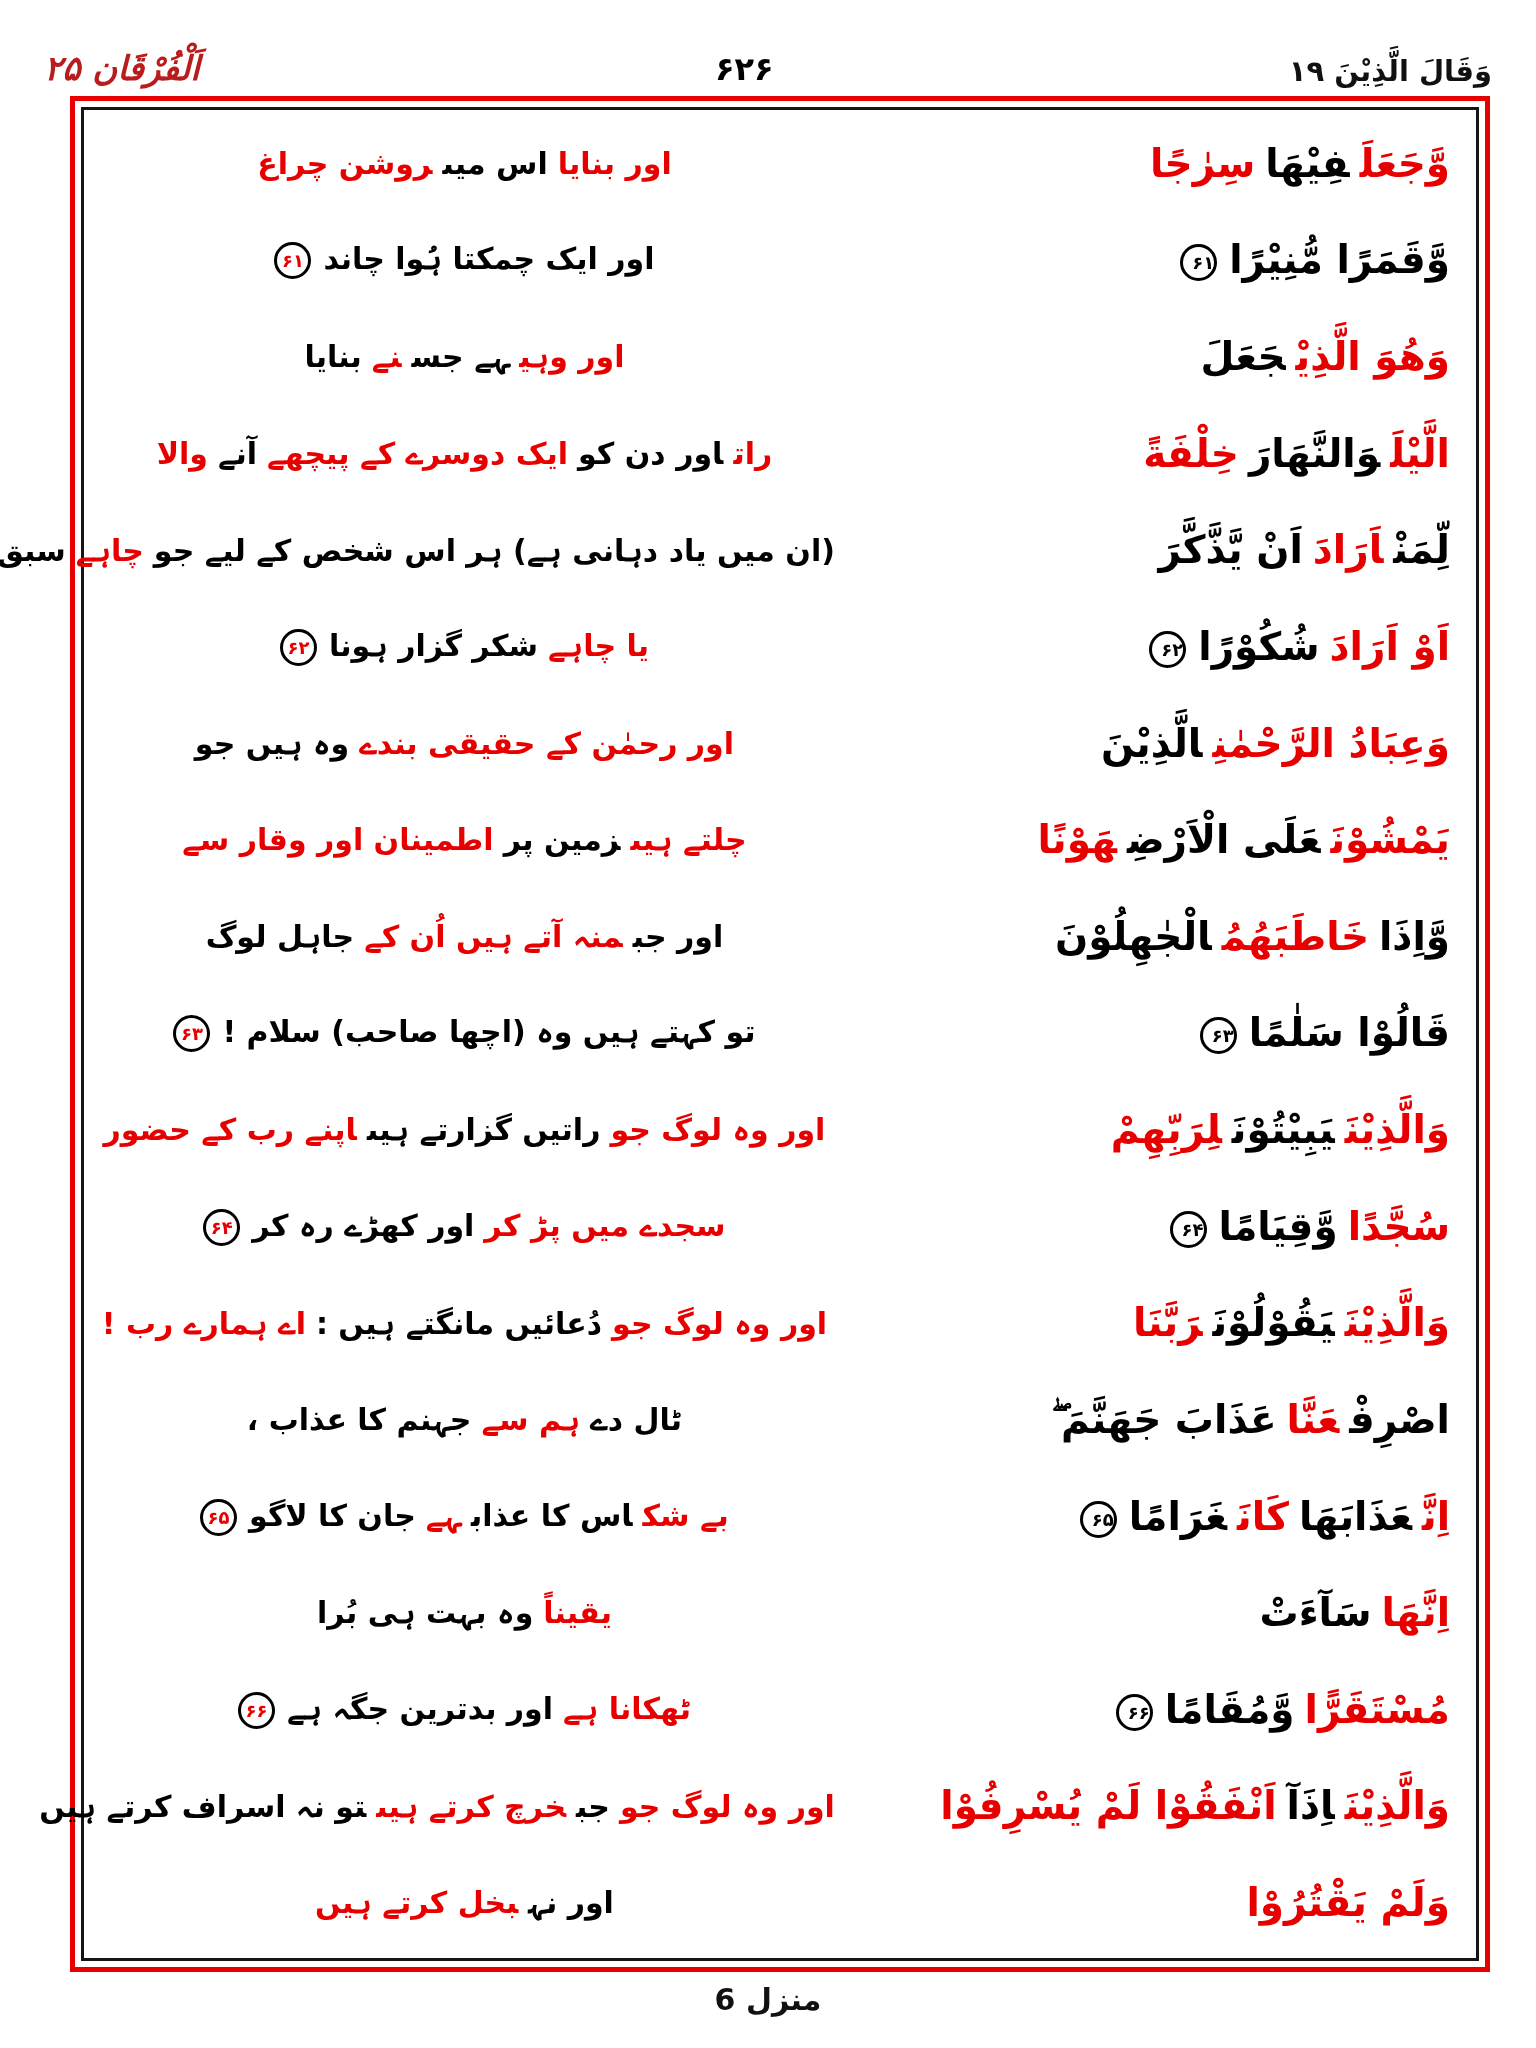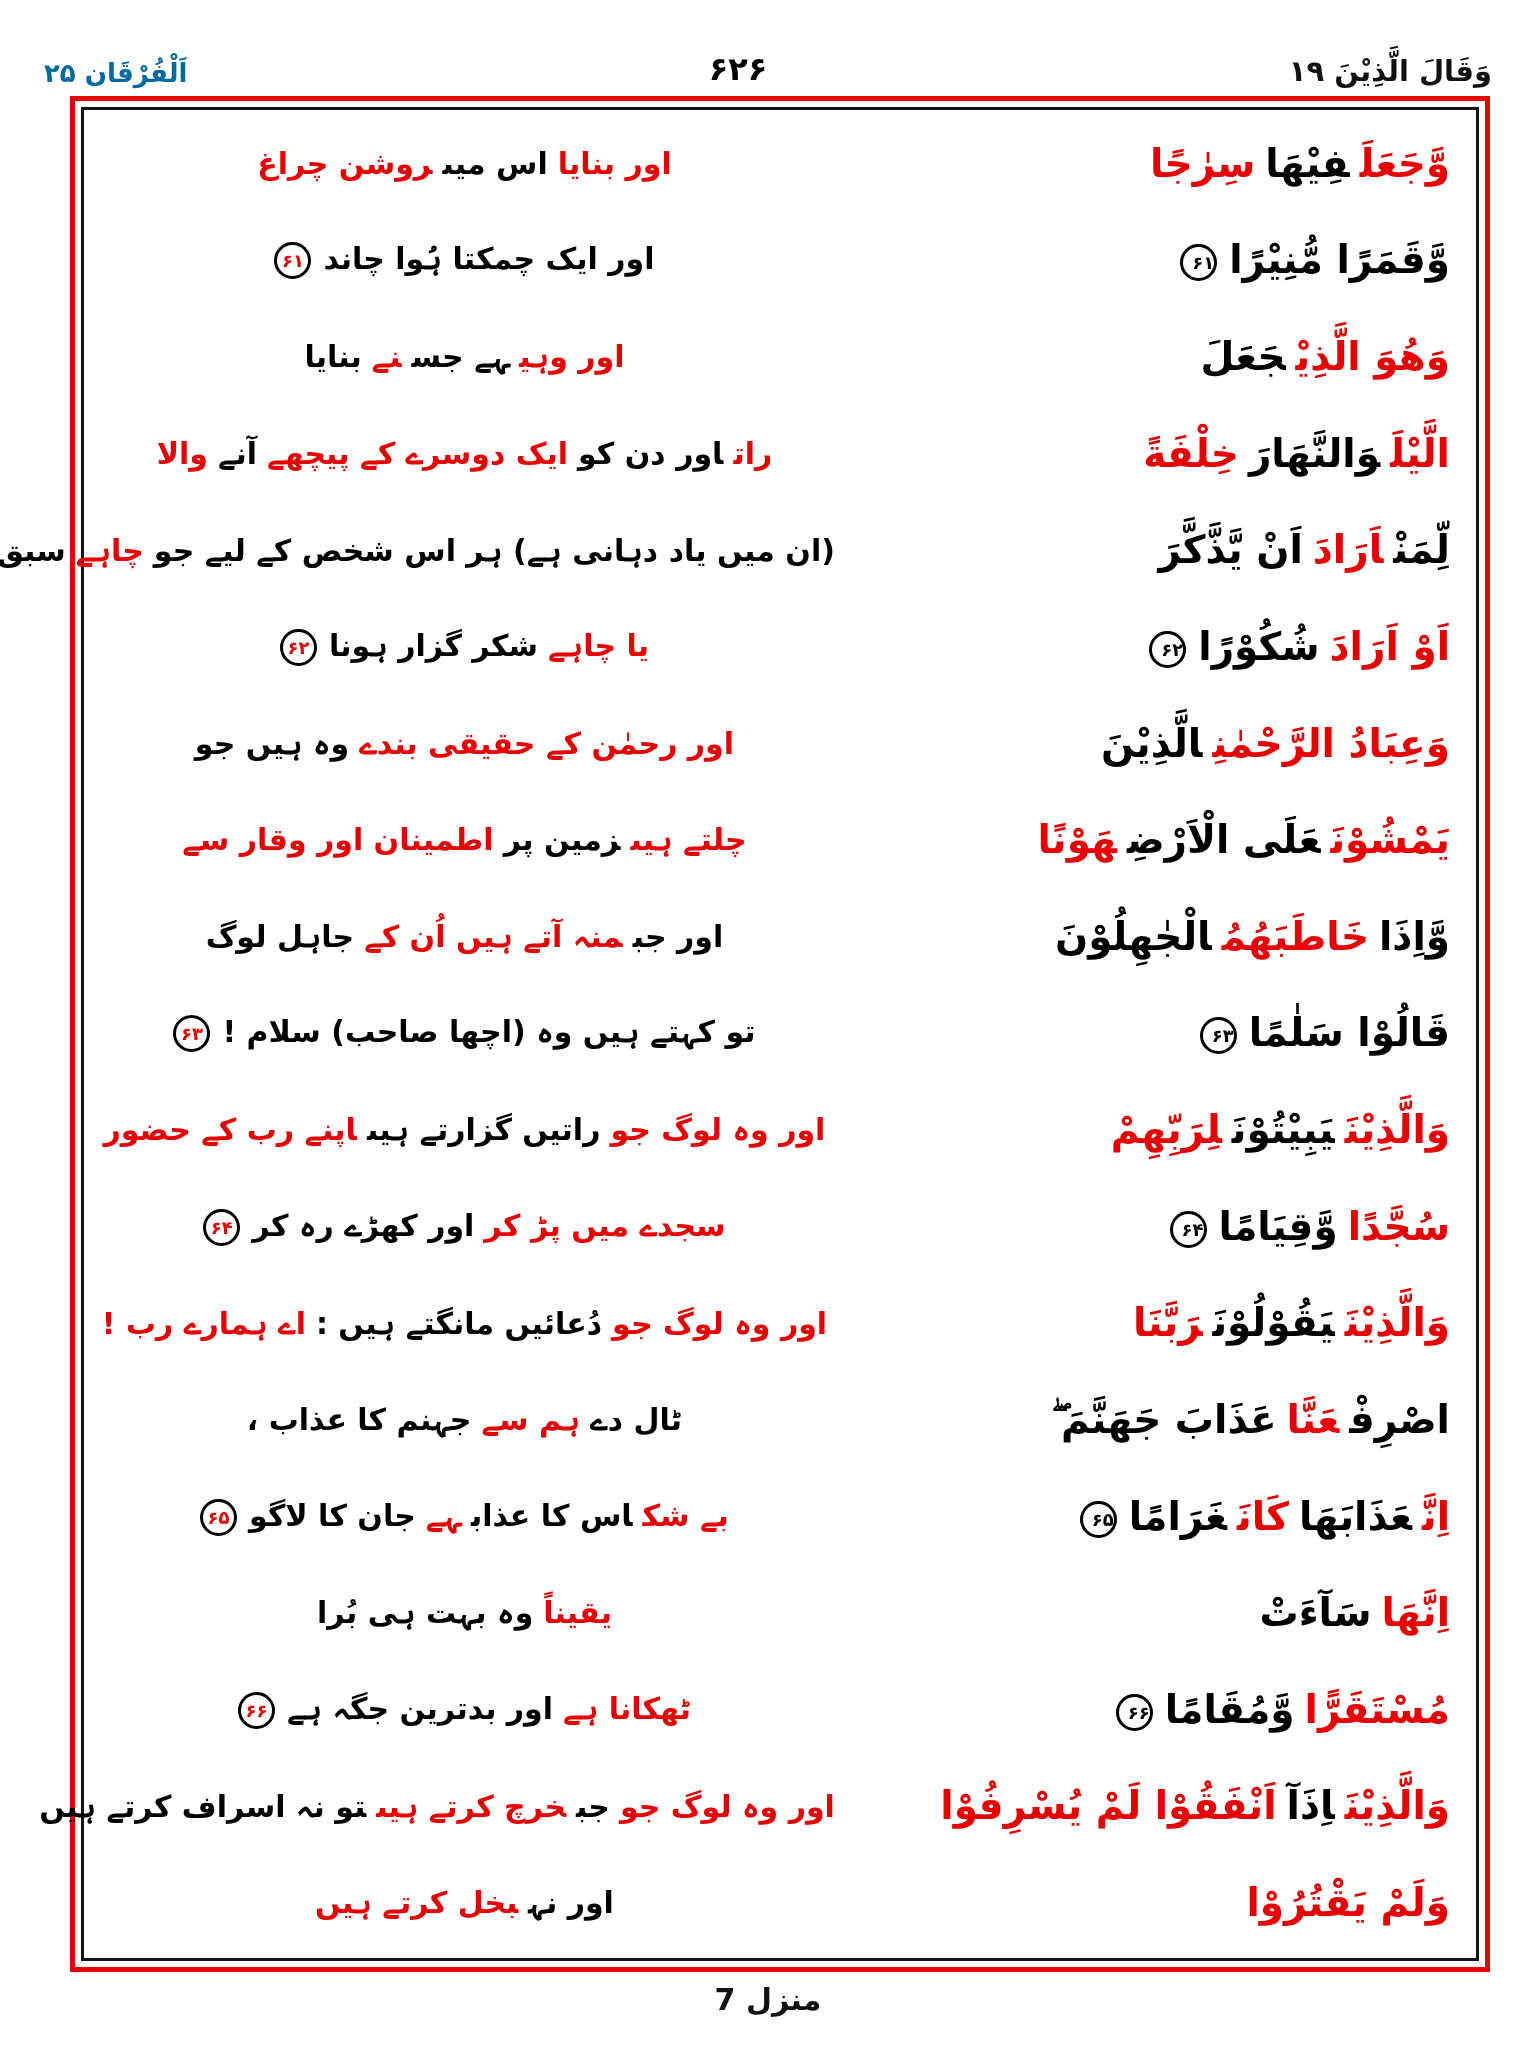--- a/index.html
+++ b/index.html
@@ -1,21 +1,21 @@
 <!DOCTYPE html>
 <html lang="ur"><head>
 <meta charset="utf-8">
 <style>
   html,body{margin:0;padding:0;overflow:hidden;background:#ffffff;}
   body{width:1536px;height:2048px;position:relative;font-family:"DejaVu Sans",sans-serif;}
 
   
   .pg-header{position:absolute;top:14px;left:44px;right:44px;height:74px;
     display:flex;justify-content:space-between;align-items:flex-end;direction:ltr;}
-  .pg-header .h-left{font-size:26px;font-weight:bold;color:#0369a1;direction:rtl;}
+  .pg-header .h-left{font-size:34px;font-weight:bold;color:#b91c1c;direction:rtl;font-style:italic;}
   .pg-header .h-center{font-size:32px;font-weight:bold;color:#000;letter-spacing:2px;}
   .pg-header .h-right{font-size:29px;font-weight:bold;color:#111;direction:rtl;}
 
   
   .frame{position:absolute;left:70px;top:96px;width:1420px;height:1876px;
     border:5px solid var(--accent-red,#e80000);box-sizing:border-box;background:#fff;}
   .frame-inner{position:absolute;left:6px;top:6px;right:6px;bottom:6px;
     border:3px solid #151515;box-sizing:border-box;}
 
   
@@ -127,13 +127,13 @@
           <div class="cell-ur"><span class="seg seg-r">اور وہ لوگ جو</span><span class="seg seg-b">جب</span><span class="seg seg-r">خرچ کرتے ہیں</span><span class="seg seg-b">تو نہ اسراف کرتے ہیں</span></div>
         </div>
         <div class="vrow">
           <div class="cell-ar"><span class="seg seg-r">وَلَمْ يَقْتُرُوْا</span></div>
           <div class="cell-ur"><span class="seg seg-b">اور نہ</span><span class="seg seg-r">بخل کرتے ہیں</span></div>
         </div>
       </div>
   </div>
 </div>
 
-<div class="pg-footer">منزل 7</div>
+<div class="pg-footer">منزل 6</div>
 
 </body></html>

